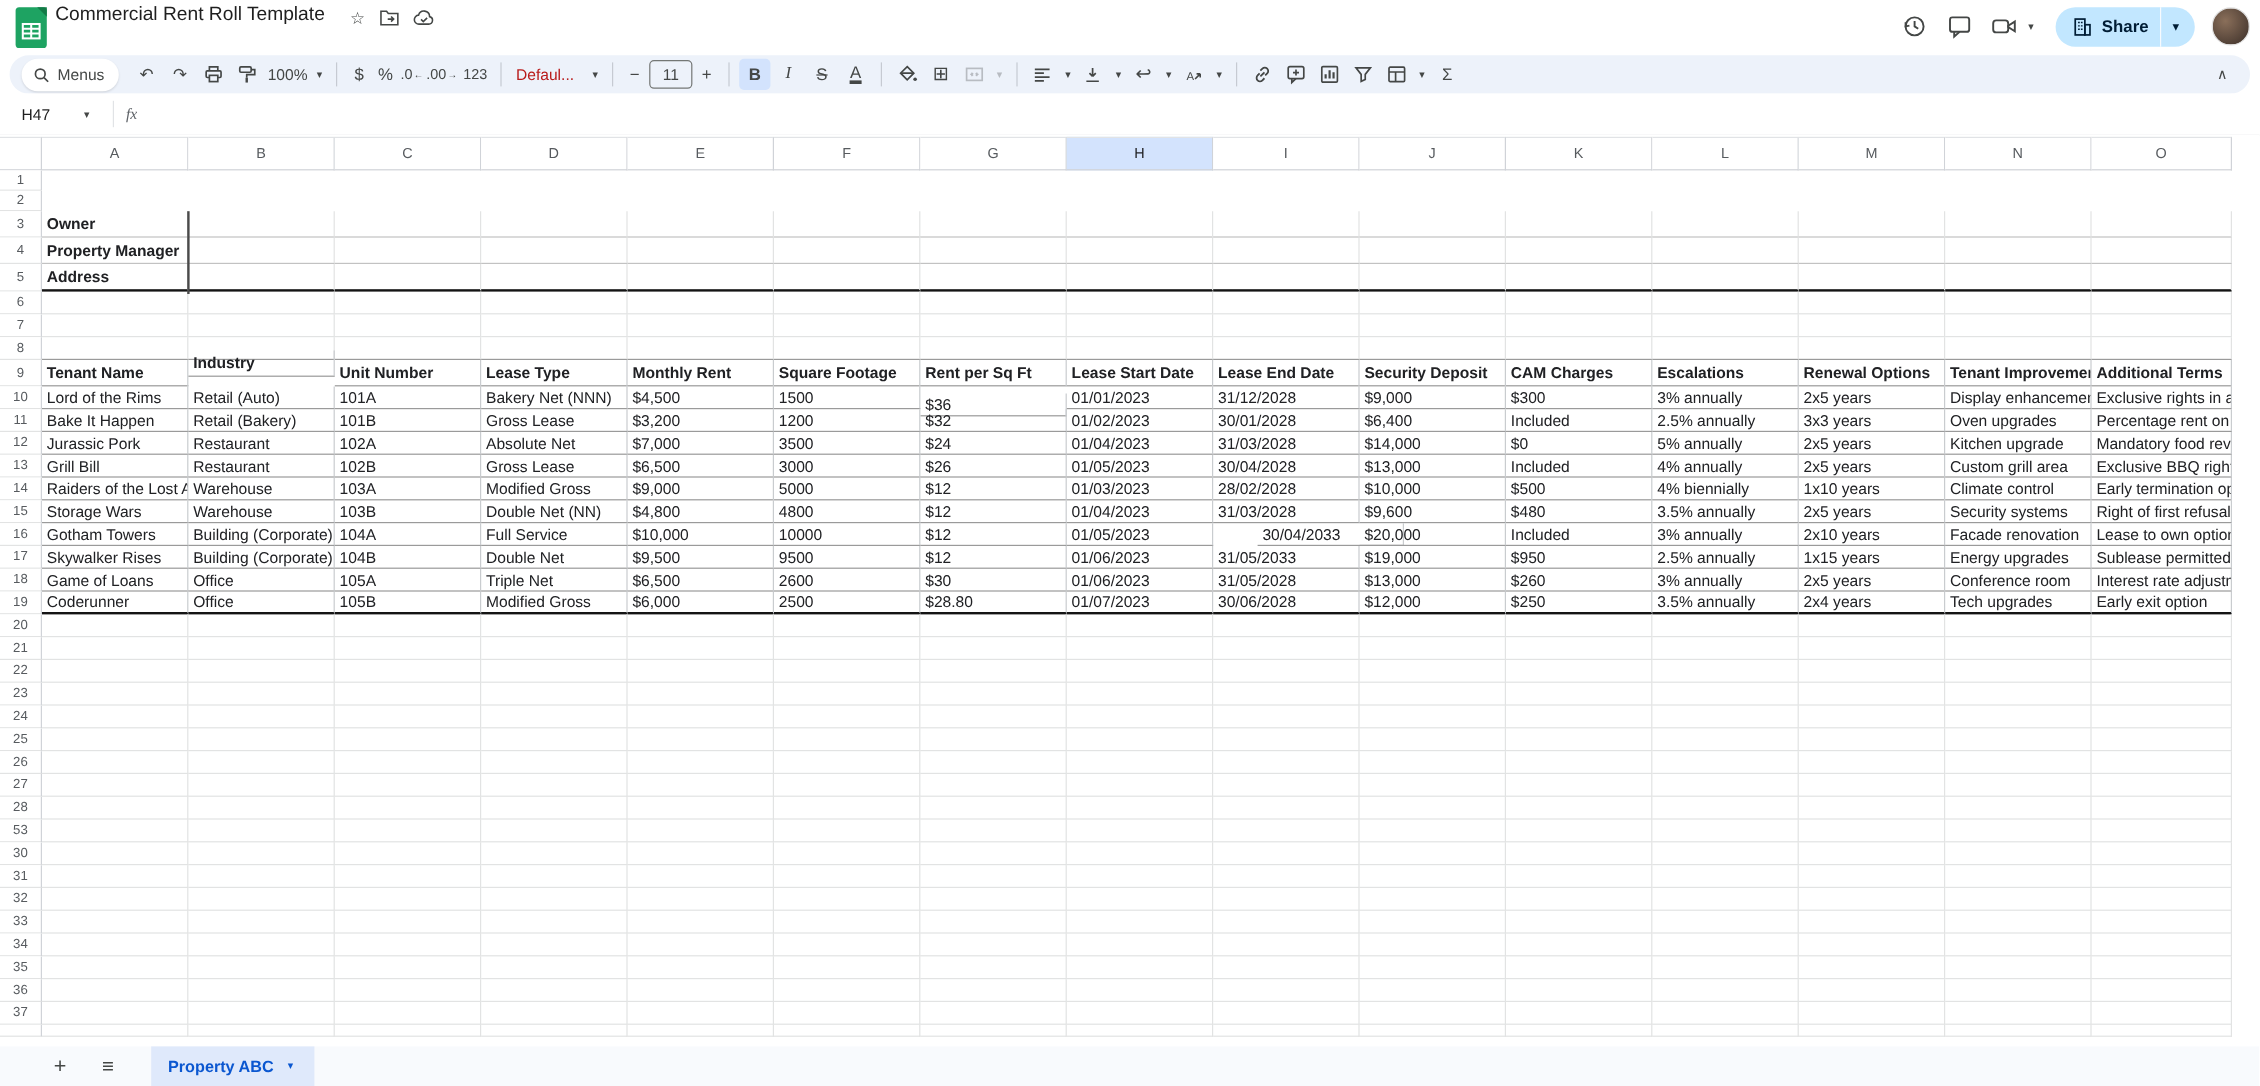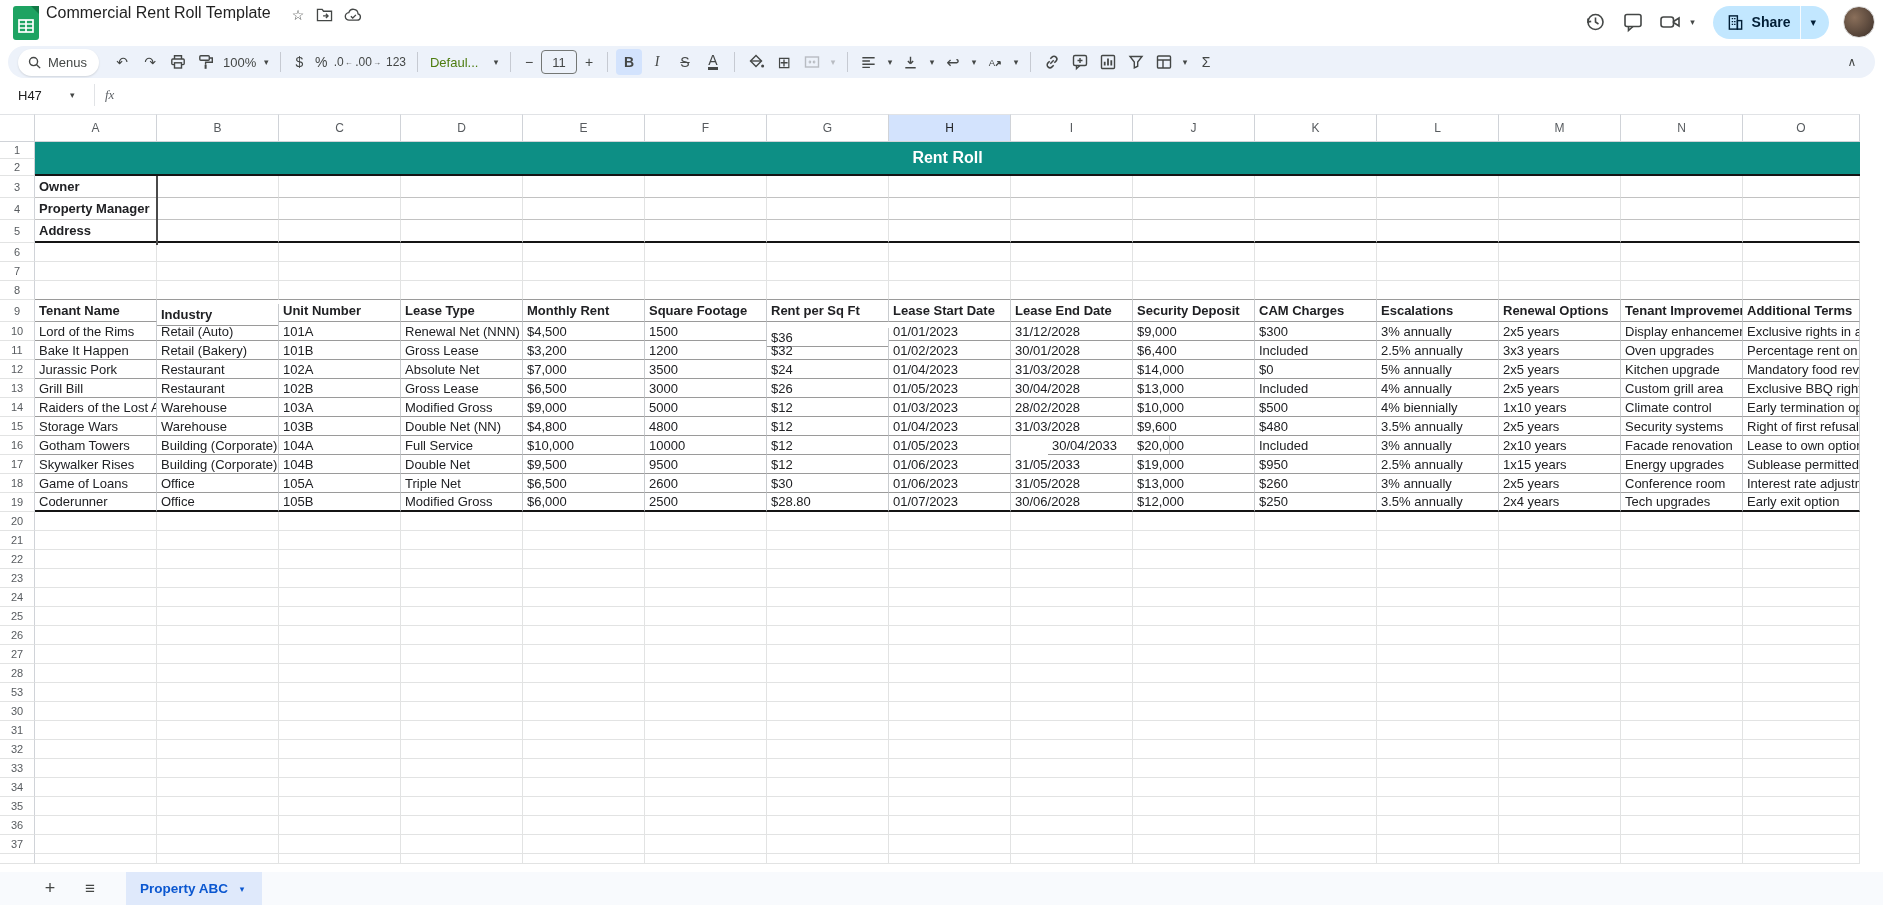--- a/index.html
+++ b/index.html
@@ -24,21 +24,21 @@
            display:flex;align-items:center;padding:0 10px;box-sizing:border-box;gap:2px;}
   .tbtn{min-width:26px;height:26px;display:flex;align-items:center;justify-content:center;border-radius:4px;
         font-size:14px;color:#444746;cursor:pointer;position:relative;}
   .tbtn.sm{min-width:20px;}
   .sep{width:1px;height:20px;background:#c6cad2;margin:0 6px;}
   .caret{font-size:9px;color:#444746;min-width:12px;text-align:center;cursor:pointer;}
   #menus-pill{display:flex;align-items:center;gap:6px;background:#fff;border-radius:14px;height:27px;padding:0 12px 0 9px;
               box-shadow:0 1px 2px rgba(0,0,0,.12);margin-right:8px;cursor:pointer;}
   #menus-pill .lbl{font-size:13px;color:#444746;}
   #zoom-btn{font-size:13px;padding:0 2px;}
-  #font-name{font-size:13px;width:58px;justify-content:flex-start;padding-left:4px;color:#4d7c0f;}
+  #font-name{font-size:13px;width:58px;justify-content:flex-start;padding-left:4px;color:#b91c1c;}
   #font-size-box{width:34px;height:22px;border:1px solid #747775;border-radius:4px;display:flex;align-items:center;
                  justify-content:center;font-size:13px;color:#444746;cursor:text;}
   .bold-b{font-weight:bold;background:#d3e3fd;}
   .ital{font-style:italic;font-family:"Liberation Serif","DejaVu Serif",serif;}
   .strike{text-decoration:line-through;}
   .ulA{border-bottom:3px solid #444746;line-height:13px;}
   .disab{color:#b8bcc2;}
   .disab svg *{stroke:#b8bcc2 !important;}
   .subarrow{font-size:8px;margin-left:1px;}
   #collapse-btn{margin-left:auto;font-size:12px;color:#444746;}
@@ -412,38 +412,38 @@
       <div class="cell" style="left: 767px; top: 169px; width: 122px; height: 19px; border-bottom: 1px solid rgb(154, 154, 154);"></div>
       <div class="cell" style="left: 889px; top: 169px; width: 122px; height: 19px; border-bottom: 1px solid rgb(154, 154, 154);"></div>
       <div class="cell" style="left: 1011px; top: 169px; width: 122px; height: 19px; border-bottom: 1px solid rgb(154, 154, 154);"></div>
       <div class="cell" style="left: 1133px; top: 169px; width: 122px; height: 19px; border-bottom: 1px solid rgb(154, 154, 154);"></div>
       <div class="cell" style="left: 1255px; top: 169px; width: 122px; height: 19px; border-bottom: 1px solid rgb(154, 154, 154);"></div>
       <div class="cell" style="left: 1377px; top: 169px; width: 122px; height: 19px; border-bottom: 1px solid rgb(154, 154, 154);"></div>
       <div class="cell" style="left: 1499px; top: 169px; width: 122px; height: 19px; border-bottom: 1px solid rgb(154, 154, 154);"></div>
       <div class="cell" style="left: 1621px; top: 169px; width: 122px; height: 19px; border-bottom: 1px solid rgb(154, 154, 154);"></div>
       <div class="cell" style="left: 1743px; top: 169px; width: 117px; height: 19px; border-bottom: 1px solid rgb(154, 154, 154);"></div>
       <div class="cell b" style="left: 35px; top: 188px; width: 122px; height: 22px; border-bottom: 1px solid rgb(154, 154, 154); border-right: 1px solid rgb(201, 204, 207);">Tenant Name</div>
-      <div class="cell b" style="left: 157px; top: 192px; width: 122px; height: 22px; border-bottom: 1px solid rgb(154, 154, 154); border-right: 1px solid rgb(201, 204, 207);">Industry</div>
+      <div class="cell b" style="left: 157px; top: 180px; width: 122px; height: 22px; border-bottom: 1px solid rgb(154, 154, 154); border-right: 1px solid rgb(201, 204, 207);">Industry</div>
       <div class="cell b" style="left: 279px; top: 188px; width: 122px; height: 22px; border-bottom: 1px solid rgb(154, 154, 154); border-right: 1px solid rgb(201, 204, 207);">Unit Number</div>
       <div class="cell b" style="left: 401px; top: 188px; width: 122px; height: 22px; border-bottom: 1px solid rgb(154, 154, 154); border-right: 1px solid rgb(201, 204, 207);">Lease Type</div>
       <div class="cell b" style="left: 523px; top: 188px; width: 122px; height: 22px; border-bottom: 1px solid rgb(154, 154, 154); border-right: 1px solid rgb(201, 204, 207);">Monthly Rent</div>
       <div class="cell b" style="left: 645px; top: 188px; width: 122px; height: 22px; border-bottom: 1px solid rgb(154, 154, 154); border-right: 1px solid rgb(201, 204, 207);">Square Footage</div>
       <div class="cell b" style="left: 767px; top: 188px; width: 122px; height: 22px; border-bottom: 1px solid rgb(154, 154, 154); border-right: 1px solid rgb(201, 204, 207);">Rent per Sq Ft</div>
       <div class="cell b" style="left: 889px; top: 188px; width: 122px; height: 22px; border-bottom: 1px solid rgb(154, 154, 154); border-right: 1px solid rgb(201, 204, 207);">Lease Start Date</div>
       <div class="cell b" style="left: 1011px; top: 188px; width: 122px; height: 22px; border-bottom: 1px solid rgb(154, 154, 154); border-right: 1px solid rgb(201, 204, 207);">Lease End Date</div>
       <div class="cell b" style="left: 1133px; top: 188px; width: 122px; height: 22px; border-bottom: 1px solid rgb(154, 154, 154); border-right: 1px solid rgb(201, 204, 207);">Security Deposit</div>
       <div class="cell b" style="left: 1255px; top: 188px; width: 122px; height: 22px; border-bottom: 1px solid rgb(154, 154, 154); border-right: 1px solid rgb(201, 204, 207);">CAM Charges</div>
       <div class="cell b" style="left: 1377px; top: 188px; width: 122px; height: 22px; border-bottom: 1px solid rgb(154, 154, 154); border-right: 1px solid rgb(201, 204, 207);">Escalations</div>
       <div class="cell b" style="left: 1499px; top: 188px; width: 122px; height: 22px; border-bottom: 1px solid rgb(154, 154, 154); border-right: 1px solid rgb(201, 204, 207);">Renewal Options</div>
       <div class="cell b" style="left: 1621px; top: 188px; width: 122px; height: 22px; border-bottom: 1px solid rgb(154, 154, 154); border-right: 1px solid rgb(201, 204, 207);">Tenant Improvements</div>
       <div class="cell b" style="left: 1743px; top: 188px; width: 117px; height: 22px; border-bottom: 1px solid rgb(154, 154, 154); border-right: 1px solid rgb(201, 204, 207);">Additional Terms</div>
       <div class="cell" style="left: 35px; top: 210px; width: 122px; height: 19px; border-bottom: 1px solid rgb(154, 154, 154); border-right: 1px solid rgb(201, 204, 207);">Lord of the Rims</div>
       <div class="cell" style="left: 157px; top: 210px; width: 122px; height: 19px; border-bottom: 1px solid rgb(154, 154, 154); border-right: 1px solid rgb(201, 204, 207);">Retail (Auto)</div>
       <div class="cell" style="left: 279px; top: 210px; width: 122px; height: 19px; border-bottom: 1px solid rgb(154, 154, 154); border-right: 1px solid rgb(201, 204, 207);">101A</div>
-      <div class="cell" style="left: 401px; top: 210px; width: 122px; height: 19px; border-bottom: 1px solid rgb(154, 154, 154); border-right: 1px solid rgb(201, 204, 207);">Renewal Net (NNN)</div>
+      <div class="cell" style="left: 401px; top: 210px; width: 122px; height: 19px; border-bottom: 1px solid rgb(154, 154, 154); border-right: 1px solid rgb(201, 204, 207);">Bakery Net (NNN)</div>
       <div class="cell" style="left: 523px; top: 210px; width: 122px; height: 19px; border-bottom: 1px solid rgb(154, 154, 154); border-right: 1px solid rgb(201, 204, 207);">$4,500</div>
       <div class="cell" style="left: 645px; top: 210px; width: 122px; height: 19px; border-bottom: 1px solid rgb(154, 154, 154); border-right: 1px solid rgb(201, 204, 207);">1500</div>
       <div class="cell" style="left: 767px; top: 216px; width: 122px; height: 19px; border-bottom: 1px solid rgb(154, 154, 154); border-right: 1px solid rgb(201, 204, 207);">$36</div>
       <div class="cell" style="left: 889px; top: 210px; width: 122px; height: 19px; border-bottom: 1px solid rgb(154, 154, 154); border-right: 1px solid rgb(201, 204, 207);">01/01/2023</div>
       <div class="cell" style="left: 1011px; top: 210px; width: 122px; height: 19px; border-bottom: 1px solid rgb(154, 154, 154); border-right: 1px solid rgb(201, 204, 207);">31/12/2028</div>
       <div class="cell" style="left: 1133px; top: 210px; width: 122px; height: 19px; border-bottom: 1px solid rgb(154, 154, 154); border-right: 1px solid rgb(201, 204, 207);">$9,000</div>
       <div class="cell" style="left: 1255px; top: 210px; width: 122px; height: 19px; border-bottom: 1px solid rgb(154, 154, 154); border-right: 1px solid rgb(201, 204, 207);">$300</div>
       <div class="cell" style="left: 1377px; top: 210px; width: 122px; height: 19px; border-bottom: 1px solid rgb(154, 154, 154); border-right: 1px solid rgb(201, 204, 207);">3% annually</div>
       <div class="cell" style="left: 1499px; top: 210px; width: 122px; height: 19px; border-bottom: 1px solid rgb(154, 154, 154); border-right: 1px solid rgb(201, 204, 207);">2x5 years</div>
       <div class="cell" style="left: 1621px; top: 210px; width: 122px; height: 19px; border-bottom: 1px solid rgb(154, 154, 154); border-right: 1px solid rgb(201, 204, 207);">Display enhancements</div>
@@ -861,23 +861,20 @@
       <div class="cell" style="left: 645px; top: 742px; width: 122px; height: 10px;"></div>
       <div class="cell" style="left: 767px; top: 742px; width: 122px; height: 10px;"></div>
       <div class="cell" style="left: 889px; top: 742px; width: 122px; height: 10px;"></div>
       <div class="cell" style="left: 1011px; top: 742px; width: 122px; height: 10px;"></div>
       <div class="cell" style="left: 1133px; top: 742px; width: 122px; height: 10px;"></div>
       <div class="cell" style="left: 1255px; top: 742px; width: 122px; height: 10px;"></div>
       <div class="cell" style="left: 1377px; top: 742px; width: 122px; height: 10px;"></div>
       <div class="cell" style="left: 1499px; top: 742px; width: 122px; height: 10px;"></div>
       <div class="cell" style="left: 1621px; top: 742px; width: 122px; height: 10px;"></div>
       <div class="cell" style="left: 1743px; top: 742px; width: 117px; height: 10px;"></div>
-      <div class="" id="banner-cell" style="left: 35px; top: 30px; width: 1825px; height: 34px; background: rgb(13, 143, 133);">
-        <span>Rent Roll</span>
-      </div>
       <div class="" style="position: absolute; left: 156px; top: 64px; width: 0px; height: 69px; border-left: 2px solid rgb(74, 74, 74);"></div>
     </div>
 
   <div id="tabbar">
     <span id="add-sheet">+</span>
     <span id="all-sheets">≡</span>
     <span id="active-tab">
       <span class="lbl">Property ABC</span>
       <span class="caret">▾</span>
     </span>

